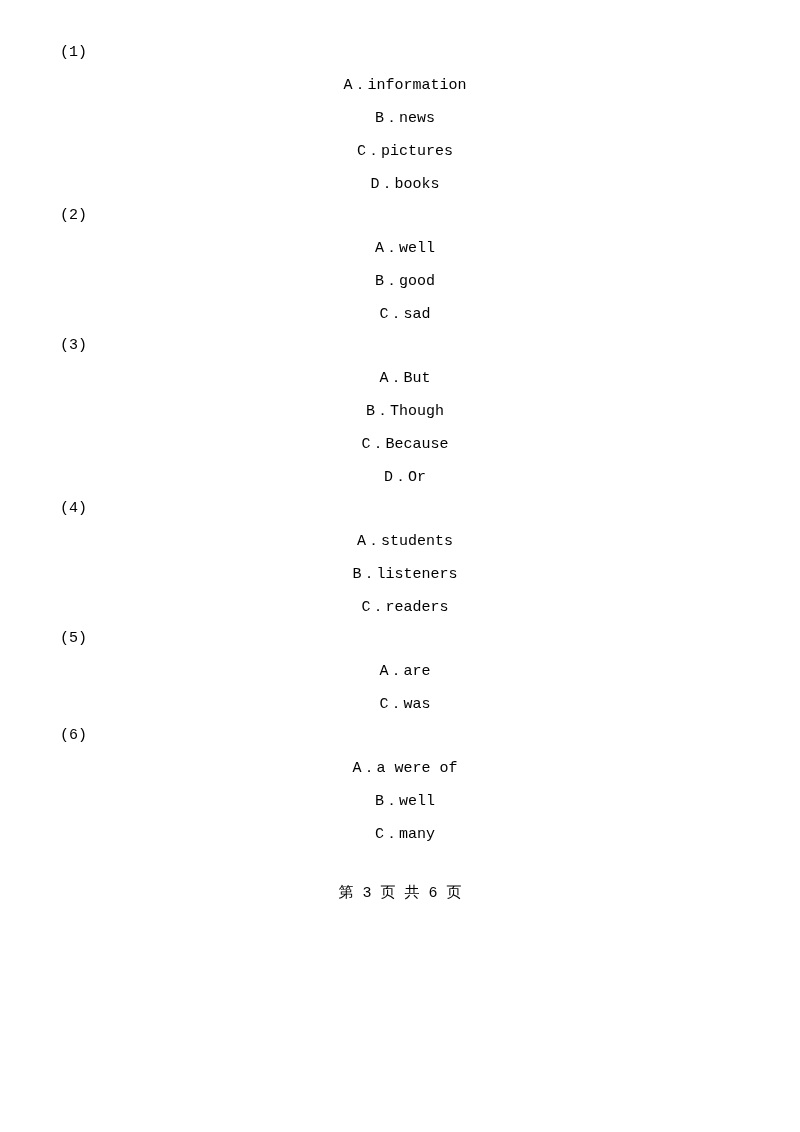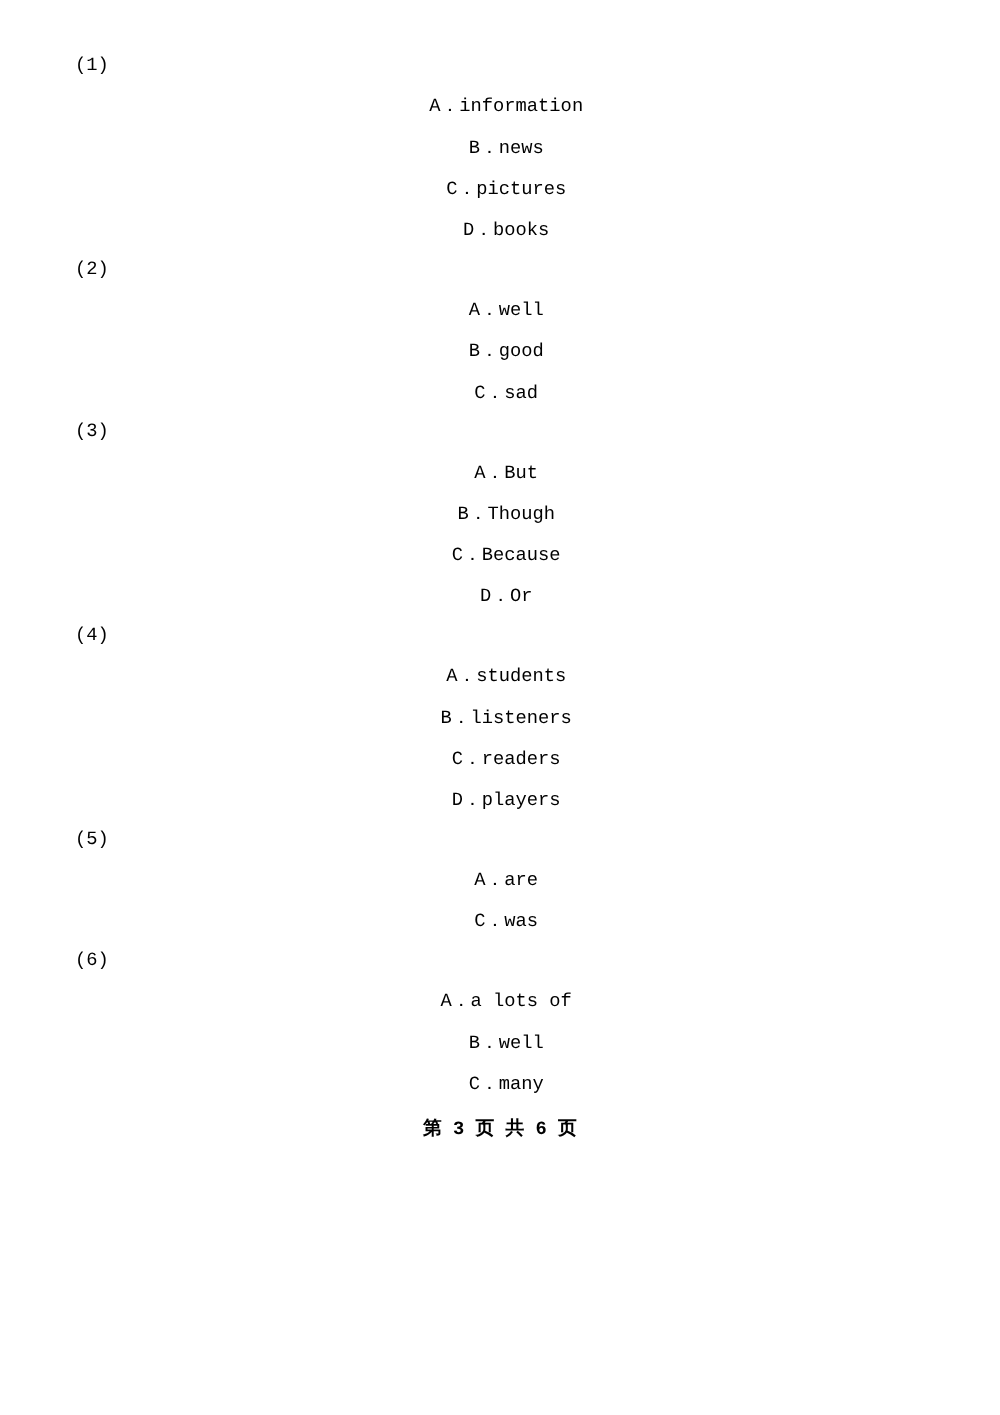--- a/index.html
+++ b/index.html
@@ -26,23 +26,22 @@
 
     .option {
       margin-bottom: 14px;
       font-size: 15px;
       padding-left: 10px;
       text-align: center;
     }
 
     .page-footer {
       text-align: center;
-      margin-top: 17px;
+      margin-top: 40px;
       font-size: 15px;
-      font-weight: bold;
     }
   </style>
 </head>
 <body>
 
 <div id="content">
     <div class="question-number">(1)</div>
     <div class="option">A．information</div>
     <div class="option">B．news</div>
     <div class="option">C．pictures</div>
@@ -53,22 +52,21 @@
     <div class="option">C．sad</div>
     <div class="question-number">(3)</div>
     <div class="option">A．But</div>
     <div class="option">B．Though</div>
     <div class="option">C．Because</div>
     <div class="option">D．Or</div>
     <div class="question-number">(4)</div>
     <div class="option">A．students</div>
     <div class="option">B．listeners</div>
     <div class="option">C．readers</div>
-    <div class="option">D．players</div>
     <div class="question-number">(5)</div>
     <div class="option">A．are</div>
     <div class="option">C．was</div>
     <div class="question-number">(6)</div>
-    <div class="option">A．a lots of</div>
+    <div class="option">A．a were of</div>
     <div class="option">B．well</div>
     <div class="option">C．many</div>
     <div class="page-footer">第 3 页 共 6 页</div>
   </div>
 
 </body></html>

